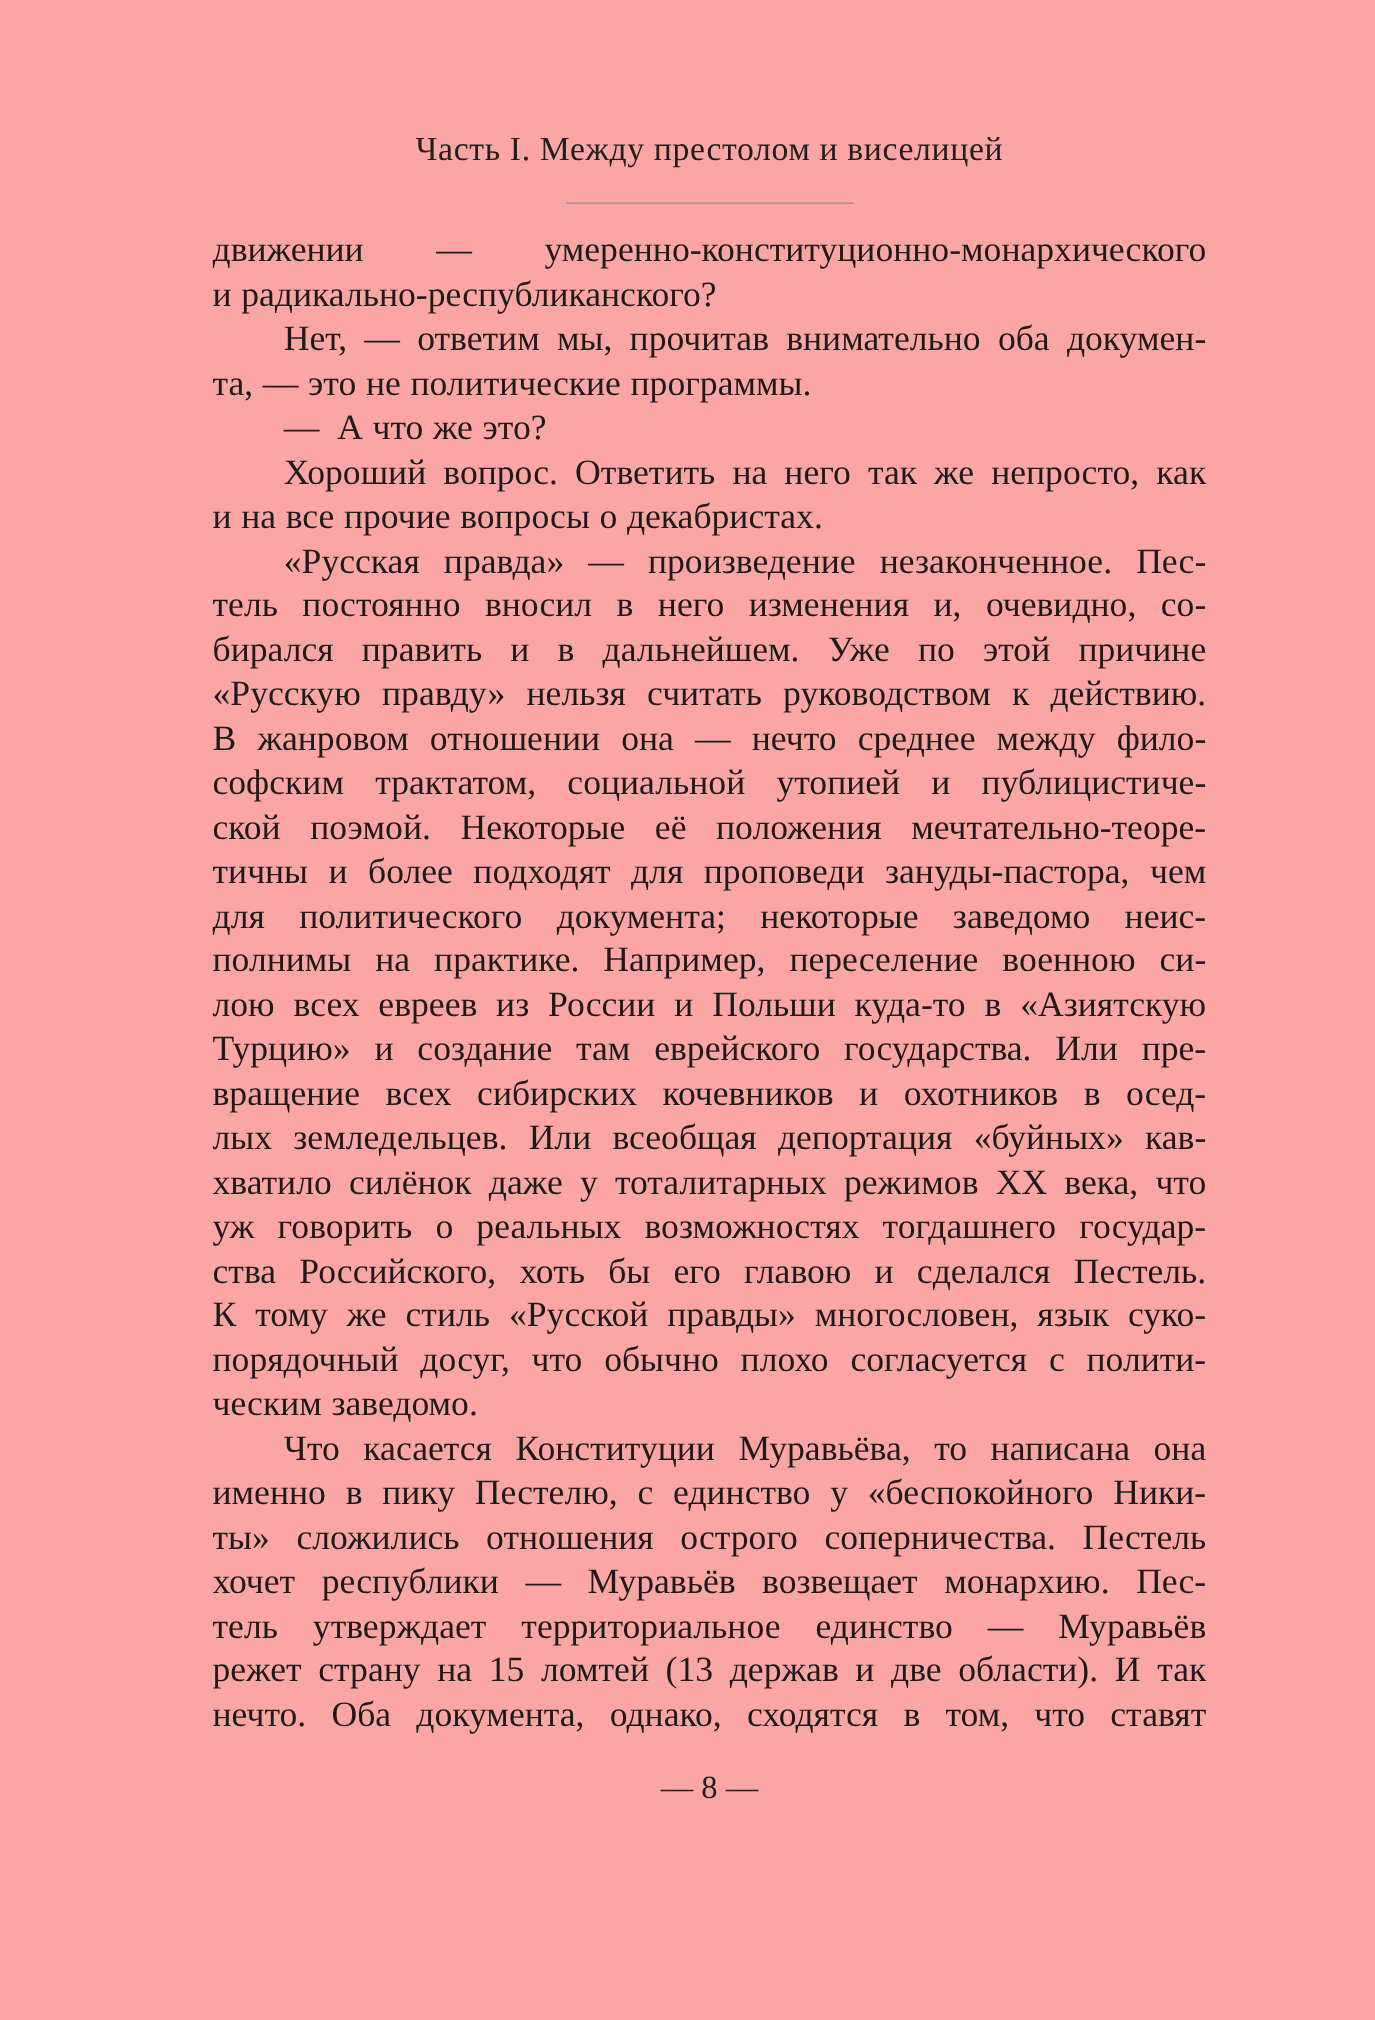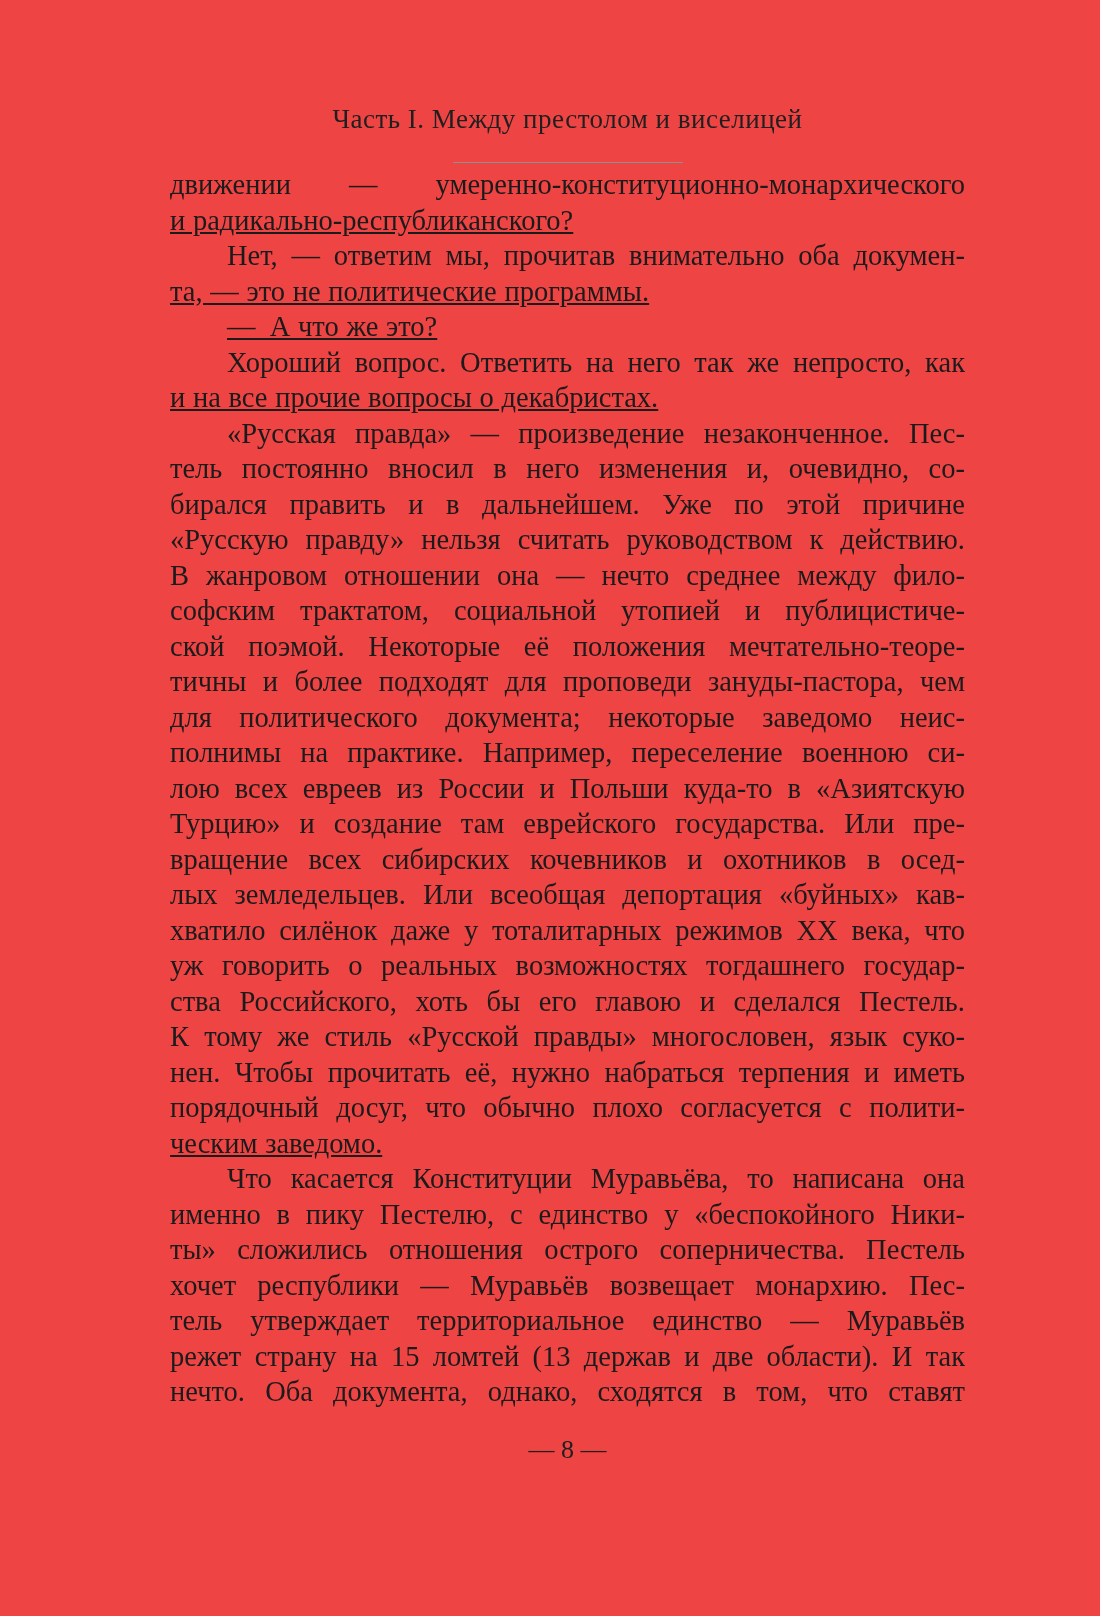--- a/index.html
+++ b/index.html
@@ -4,21 +4,21 @@
 <style>
   html, body {
     margin: 0;
     padding: 0;
     background: #ffffff;
   }
   .page {
     position: relative;
     width: 1100px;
     height: 1616px;
-    background: #ef4444;
+    background: #fca5a5;
     font-family: "Liberation Serif", "DejaVu Serif", serif;
     color: #1b1b1b;
     overflow: hidden;
   }
   .content {
     padding: 104px 135px 0 170px; 
   }
   .running-header {
     text-align: center;
     font-size: 27px;
@@ -26,35 +26,34 @@
     color: #1f1f1f;
     letter-spacing: 0.5px;
   }
   .header-divider {
     width: 230px;
     height: 1px;
     background: #8f8f8f;
     margin: 28px auto 0 auto;
   }
   .body-text {
-    margin-top: 4px;
+    margin-top: 20px;
     font-size: 28.5px;
   }
   .line {
     line-height: 35.5px;
     height: 35.5px;
     overflow: hidden;
     text-align: justify;
     text-align-last: justify;
     word-spacing: 0.02em;
   }
   .line.par-end {
     text-align: left;
     text-align-last: left;
-    text-decoration: underline;
   }
   .line.indent {
     text-indent: 57px;
   }
   .page-number {
     text-align: center;
     font-size: 26px;
     line-height: 32px;
     margin-top: 24px;
     color: #1f1f1f;
@@ -86,21 +85,20 @@
         <div class="line">для политического документа; некоторые заведомо неис-</div>
         <div class="line">полнимы на практике. Например, переселение военною си-</div>
         <div class="line">лою всех евреев из России и Польши куда-то в «Азиятскую</div>
         <div class="line">Турцию» и создание там еврейского государства. Или пре-</div>
         <div class="line">вращение всех сибирских кочевников и охотников в осед-</div>
         <div class="line">лых земледельцев. Или всеобщая депортация «буйных» кав-</div>
         <div class="line">хватило силёнок даже у тоталитарных режимов XX века, что</div>
         <div class="line">уж говорить о реальных возможностях тогдашнего государ-</div>
         <div class="line">ства Российского, хоть бы его главою и сделался Пестель.</div>
         <div class="line">К тому же стиль «Русской правды» многословен, язык суко-</div>
-        <div class="line">нен. Чтобы прочитать её, нужно набраться терпения и иметь</div>
         <div class="line">порядочный досуг, что обычно плохо согласуется с полити-</div>
         <div class="line par-end">ческим заведомо.</div>
         <div class="line indent">Что касается Конституции Муравьёва, то написана она</div>
         <div class="line">именно в пику Пестелю, с единство у «беспокойного Ники-</div>
         <div class="line">ты» сложились отношения острого соперничества. Пестель</div>
         <div class="line">хочет республики — Муравьёв возвещает монархию. Пес-</div>
         <div class="line">тель утверждает территориальное единство — Муравьёв</div>
         <div class="line">режет страну на 15 ломтей (13 держав и две области). И так</div>
         <div class="line">нечто. Оба документа, однако, сходятся в том, что ставят</div>
       </div>

